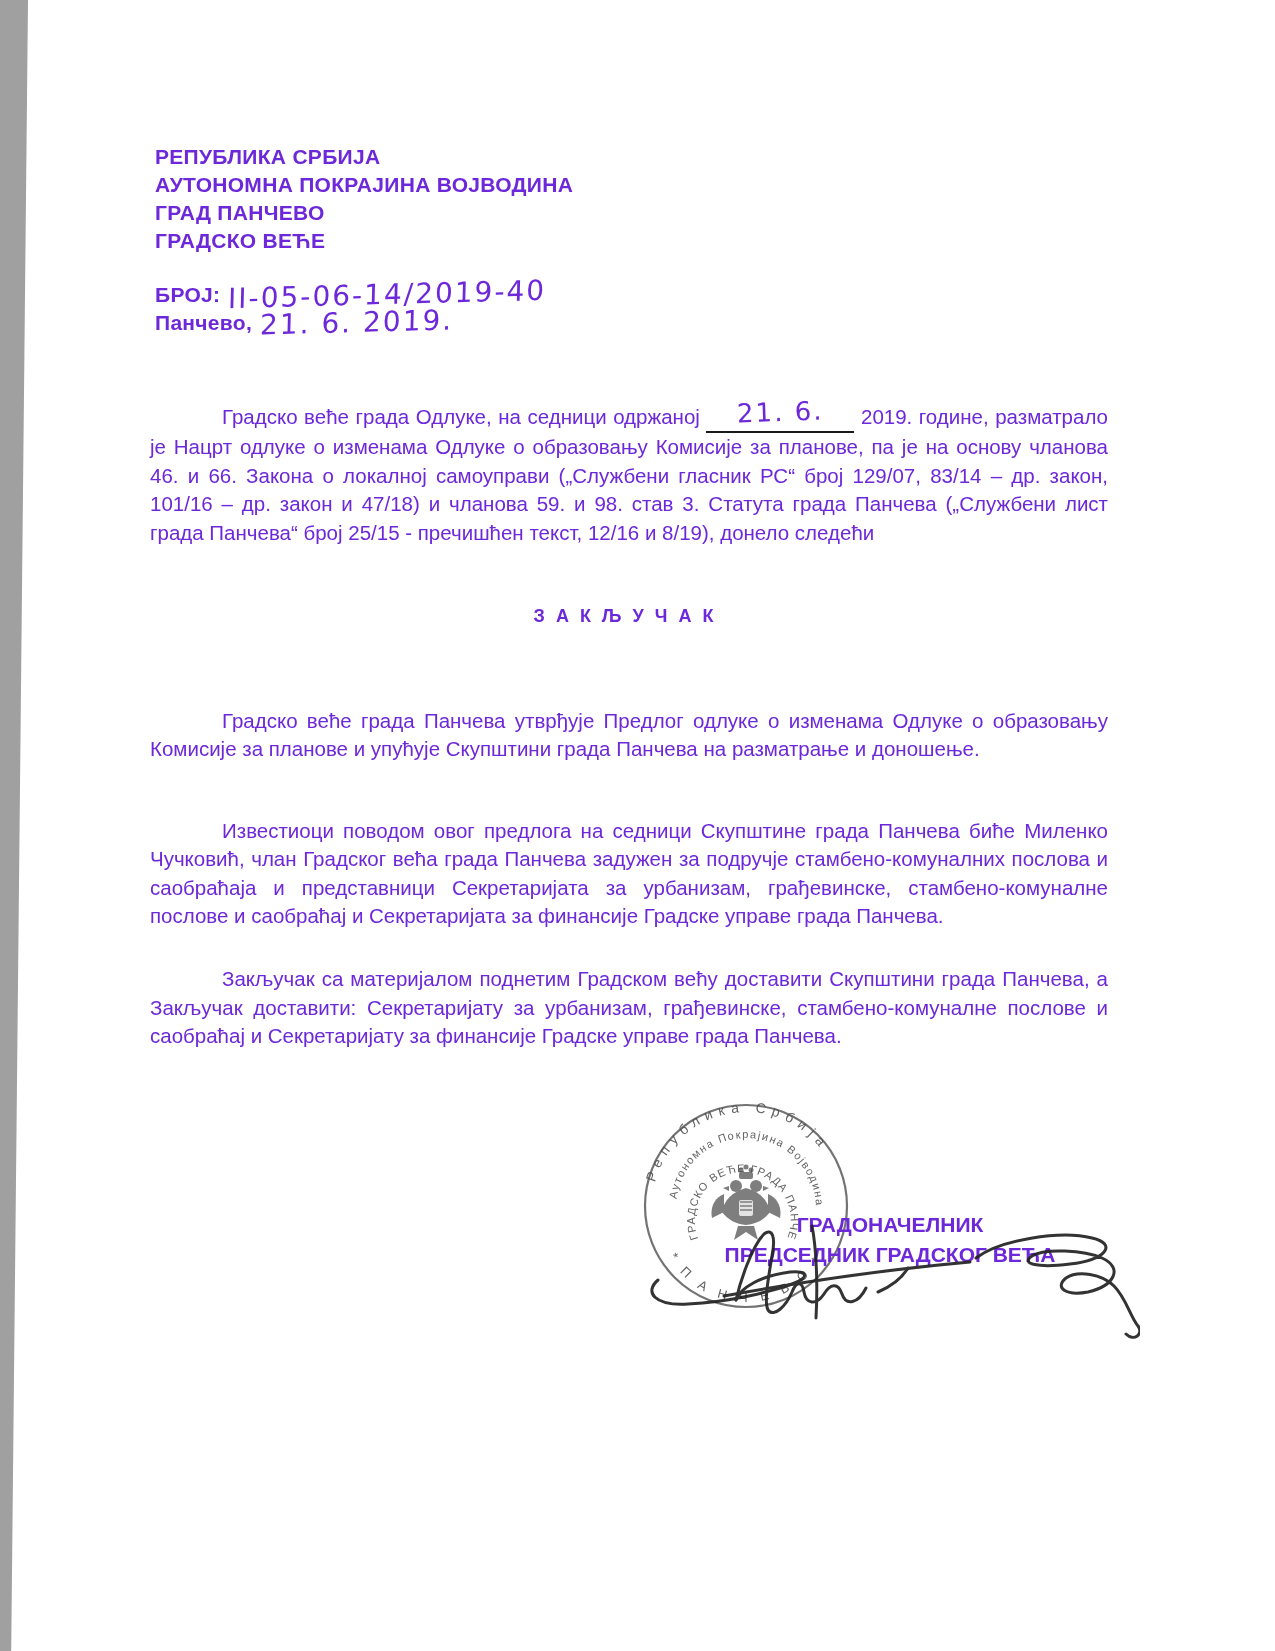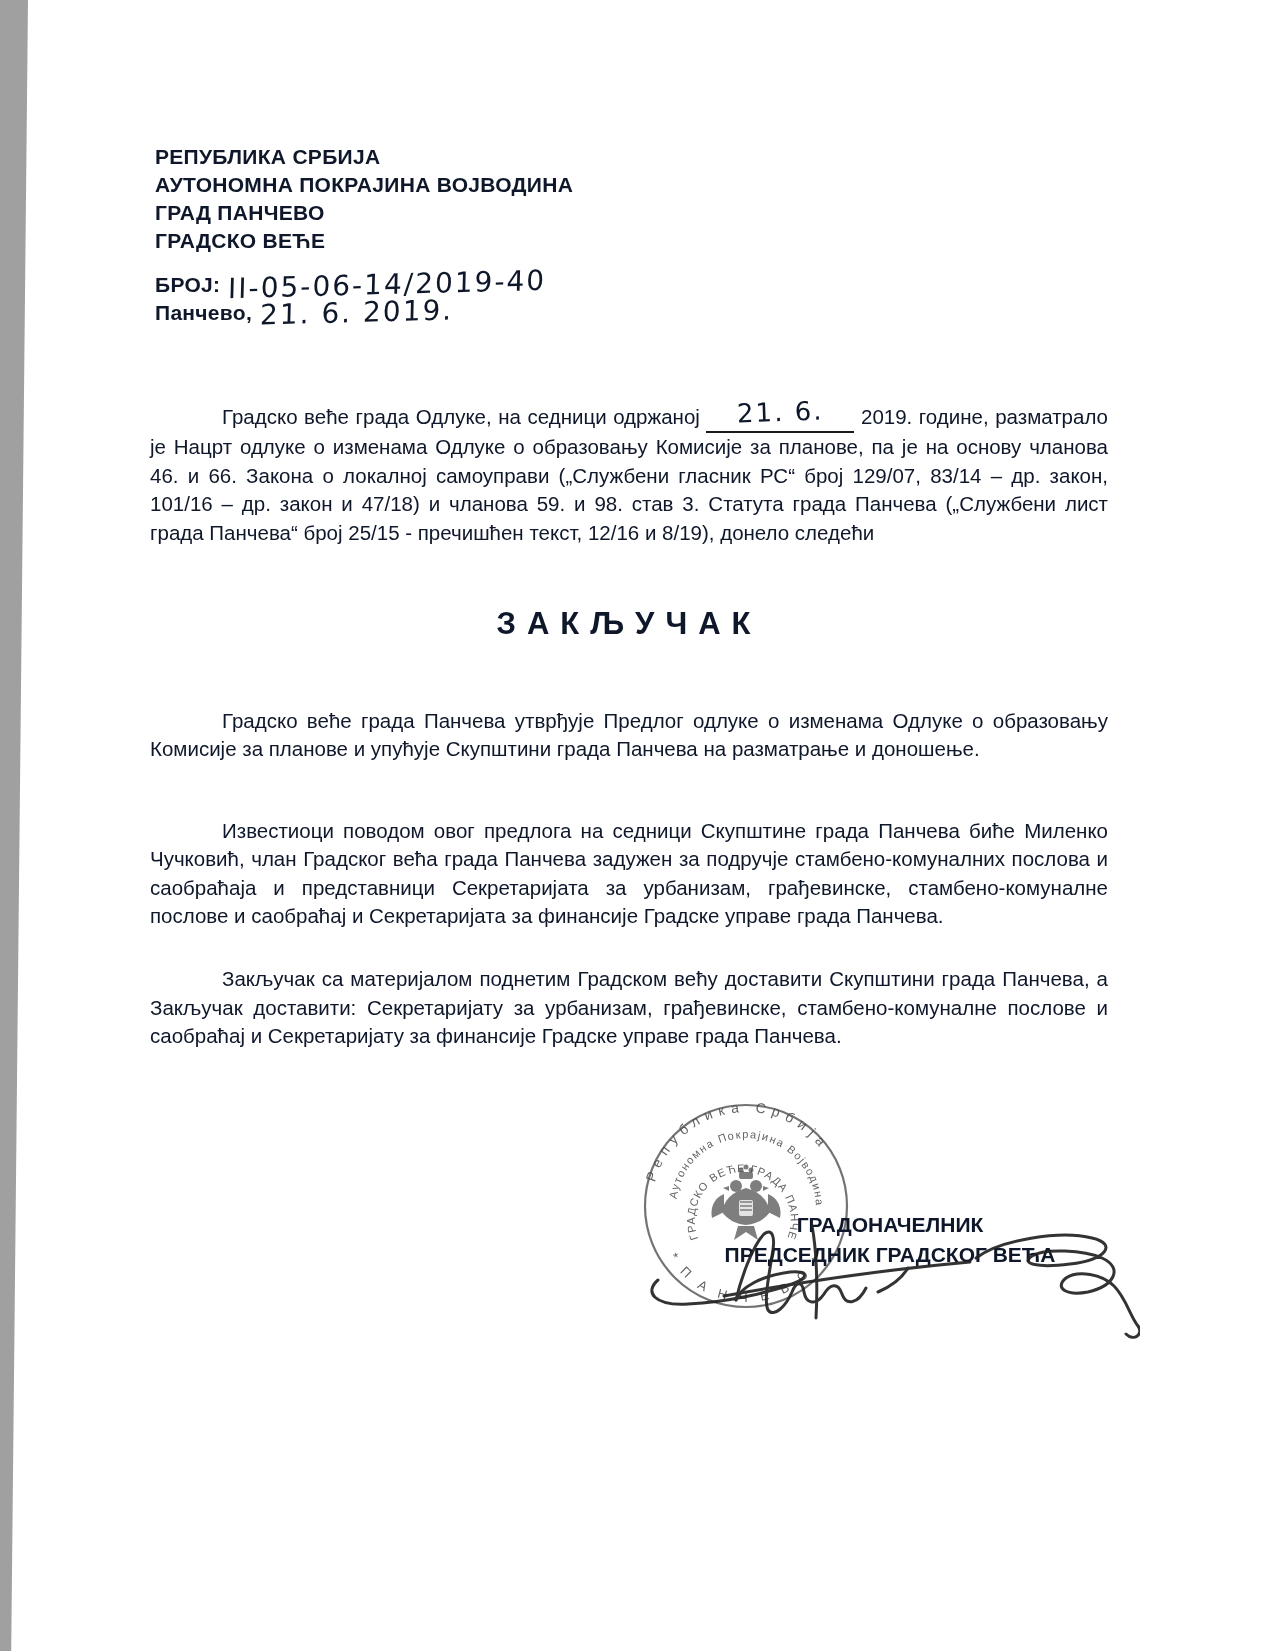--- a/index.html
+++ b/index.html
@@ -2,34 +2,34 @@
 <html><head>
 <meta charset="utf-8">
 <style>
   html,body{margin:0;padding:0;background:#e8e8e8;}
   .page{
     position:relative;
     width:1275px;height:1651px;
     background:#ffffff;
     overflow:hidden;
     font-family:"Liberation Sans",sans-serif;
-    color:#0f172a;
+    color:#6d28d9;
   }
   .scan-strip{
     position:absolute;left:0;top:0;width:28px;height:1651px;
     background:#a0a0a0;
     clip-path:polygon(0 0,100% 0,40% 100%,0 100%);
   }
   .header-block{
     position:absolute;left:155px;top:143px;
     font-size:21px;font-weight:bold;line-height:28px;
     letter-spacing:.3px;
   }
   .header-block .hline{white-space:nowrap;}
-  .num-line{margin-top:4px;height:40px;display:flex;align-items:flex-end;}
+  .num-line{margin-top:14px;height:40px;display:flex;align-items:flex-end;}
   .place-line{height:36px;display:flex;align-items:flex-start;}
   .hw{
     font-family:"DejaVu Sans",sans-serif;
     font-weight:normal;
     font-size:28px;
     letter-spacing:2px;
     display:inline-block;
     transform:rotate(-1.5deg) skewX(-3deg);
     margin-left:8px;
     white-space:nowrap;
@@ -50,21 +50,21 @@
   }
   .date-slot .hw{
     font-size:26px;margin-left:0;
     transform:rotate(-2deg);
     position:relative;top:-3px;
     line-height:20px;
   }
   .doc-title{
     position:absolute;left:150px;top:606px;width:958px;
     text-align:center;
-    font-size:31px;font-weight:bold;
+    font-size:18px;font-weight:bold;
     letter-spacing:11px;
   }
   .sig-block{
     position:absolute;left:700px;top:1210px;width:380px;
     text-align:center;
     font-size:21px;font-weight:bold;line-height:30px;
   }
   .stamp-svg{position:absolute;left:636px;top:1096px;}
   .sign-svg{position:absolute;left:640px;top:1222px;}
 </style>

